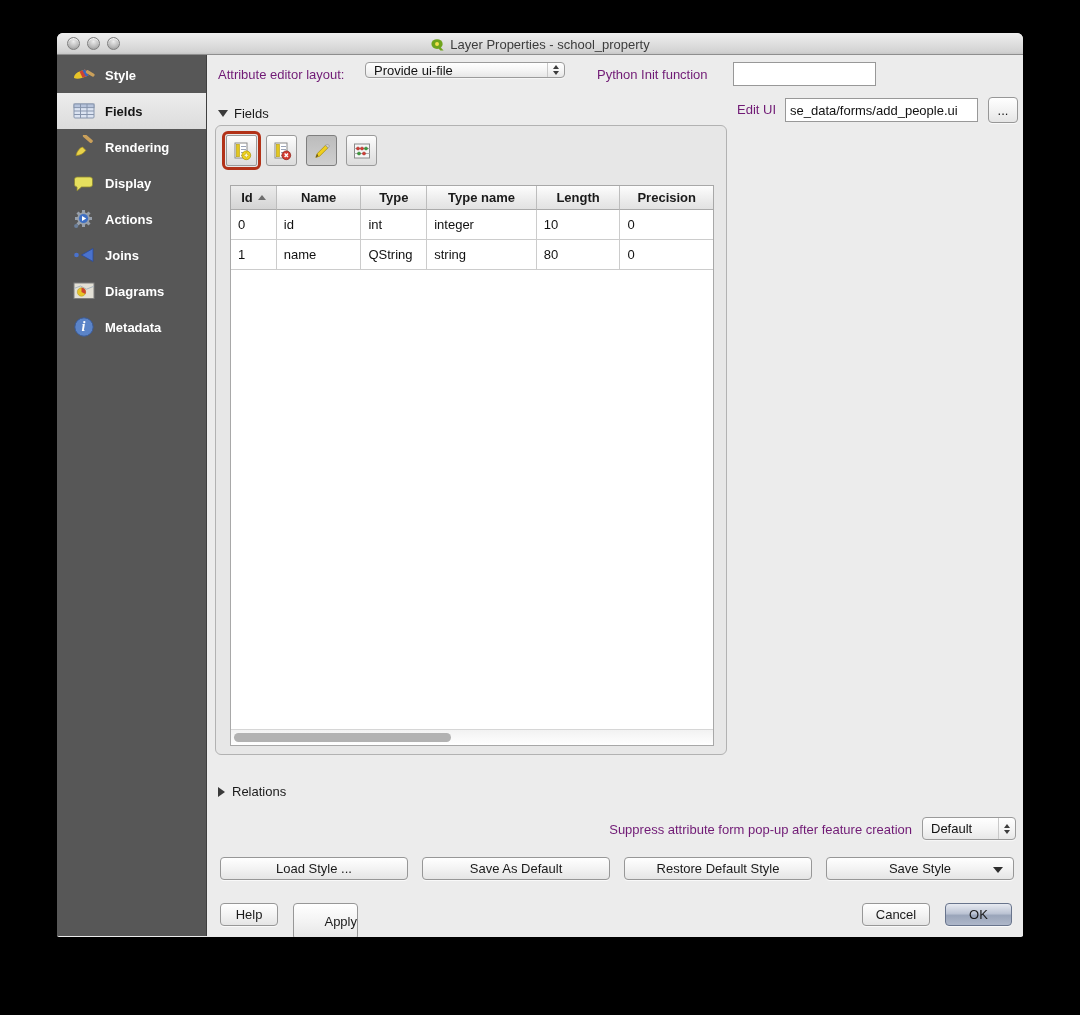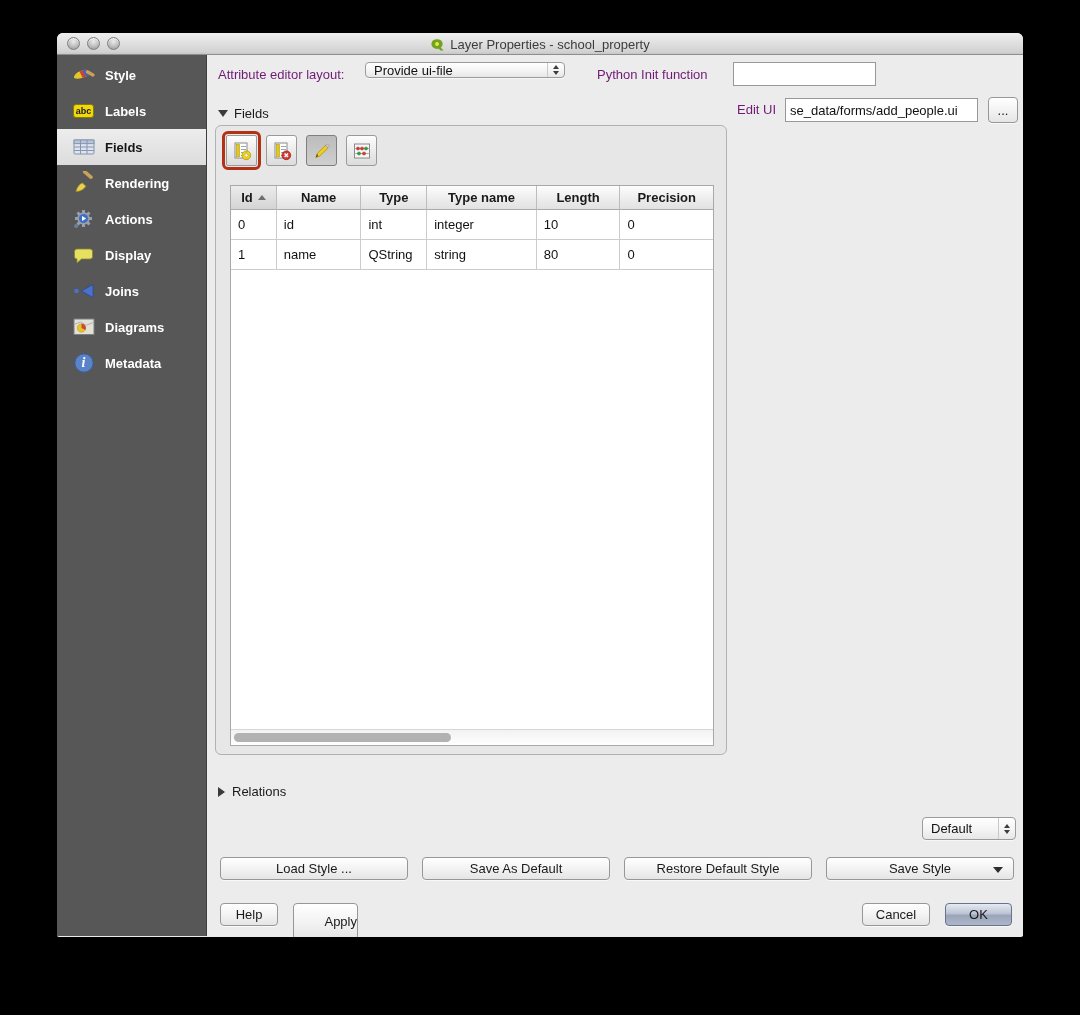--- a/index.html
+++ b/index.html
@@ -150,73 +150,67 @@
             <svg width="24" height="24" viewBox="0 0 24 24">
                 <path d="M2 15c0-3 2.5-5.5 5.5-6.5L13 6.5l3.5 6-6 2.2C7 15.8 4.5 16 2 15z" fill="#e8c428"></path>
                 <path d="M7.5 8.5 L13 6.5 L16.5 12.5 L10.5 14.7 Z" fill="#cc4433"></path>
                 <path d="M10.5 7.4 L13 6.5 L16.5 12.5 L13.8 13.5 Z" fill="#3a66c0"></path>
                 <rect x="13.5" y="8.6" width="9.5" height="3.4" rx="1.4" transform="rotate(30 18 10.3)" fill="#caa05a"></rect>
               </svg>
           </span>
           <span>Style</span>
         </div>
 
-        <div class="nav-item">
-          <span class="nav-ico">
-            <span class="abc-badge">abc</span>
-          </span>
-          <span>Labels</span>
-        </div>
 
         <div class="nav-item selected">
           <span class="nav-ico">
             <svg width="24" height="24" viewBox="0 0 24 24">
                 <rect x="2" y="5" width="20" height="14" rx="1" fill="#dce4f2" stroke="#8795ad"></rect>
                 <rect x="2" y="5" width="20" height="3.6" fill="#b7c4dc" stroke="#8795ad"></rect>
                 <path d="M8.5 5v14 M15 5v14 M2 12h20 M2 15.5h20" stroke="#8795ad" stroke-width="1" fill="none"></path>
               </svg>
           </span>
           <span>Fields</span>
         </div>
 
         <div class="nav-item">
           <span class="nav-ico">
             <svg width="24" height="24" viewBox="0 0 24 24">
                 <rect x="10" y="1.5" width="11.5" height="3.6" rx="1.4" transform="rotate(40 15.5 3.5)" fill="#caa05a"></rect>
                 <path d="M4 20.5c1-4.5 3.5-7.5 6.5-8.5l3.3 3.3c-2.2 3.2-5.3 5.2-9.8 5.2z" fill="#e8d24a" stroke="#a8921e" stroke-width=".7"></path>
               </svg>
           </span>
           <span>Rendering</span>
+        </div>
+
+        <div class="nav-item">
+          <span class="nav-ico">
+            <svg width="24" height="24" viewBox="0 0 24 24">
+                <path d="M5 6h13a2.5 2.5 0 0 1 2.5 2.5v5A2.5 2.5 0 0 1 18 16h-8.5L5 20v-4a2.5 2.5 0 0 1-2.5-2.5v-5A2.5 2.5 0 0 1 5 6z" fill="#e6e05e" stroke="#8a8430" stroke-width=".8"></path>
+              </svg>
+          </span>
+          <span>Display</span>
         </div>
 
         <div class="nav-item">
           <span class="nav-ico">
             <svg width="24" height="24" viewBox="0 0 24 24">
                 <g fill="#98a0ab">
                   <rect x="10" y="3" width="3" height="17"></rect>
                   <rect x="3" y="10" width="17" height="3"></rect>
                   <rect x="10" y="3" width="3" height="17" transform="rotate(45 11.5 11.5)"></rect>
                   <rect x="3" y="10" width="17" height="3" transform="rotate(45 11.5 11.5)"></rect>
                   <circle cx="11.5" cy="11.5" r="6.2"></circle>
                 </g>
                 <circle cx="11.5" cy="11.5" r="4.6" fill="#3e6fc4"></circle>
                 <path d="M10 8.9l4.2 2.6-4.2 2.6z" fill="#fff"></path>
                 <circle cx="4.2" cy="19" r="2.1" fill="#6b7f9a"></circle>
               </svg>
           </span>
           <span>Actions</span>
-        </div>
-
-        <div class="nav-item">
-          <span class="nav-ico">
-            <svg width="24" height="24" viewBox="0 0 24 24">
-                <path d="M5 6h13a2.5 2.5 0 0 1 2.5 2.5v5A2.5 2.5 0 0 1 18 16h-8.5L5 20v-4a2.5 2.5 0 0 1-2.5-2.5v-5A2.5 2.5 0 0 1 5 6z" fill="#e6e05e" stroke="#8a8430" stroke-width=".8"></path>
-              </svg>
-          </span>
-          <span>Display</span>
         </div>
 
         <div class="nav-item">
           <span class="nav-ico">
             <svg width="24" height="24" viewBox="0 0 24 24">
                 <path d="M21 5.5v13L9.5 12z" fill="#4a72cc" stroke="#2a4a9a" stroke-width=".8"></path>
                 <circle cx="4.5" cy="12" r="2.3" fill="#4a72cc"></circle>
               </svg>
           </span>
           <span>Joins</span>
@@ -366,20 +360,21 @@
               <div class="hthumb"></div>
             </div>
           </div>
         </div>
 
         <div class="section-hdr" style="left:11px; top:729px;">
           <span class="disc-right"></span>
           <span>Relations</span>
         </div>
 
+        <span class="lbl" style="left:358px; top:764px; width:347px; text-align:right;">Suppress attribute form pop-up after feature creation</span>
         <div class="popup" style="left:715px; top:762px; width:94px; height:23px;">
           <span>Default</span>
           <span class="stepper">
               <span class="tri-up"></span>
               <span class="tri-dn"></span>
             </span>
         </div>
 
         <div class="mac-btn" style="left:13px;  top:802px; width:188px; height:23px;">
             <span>Load Style ...</span>

